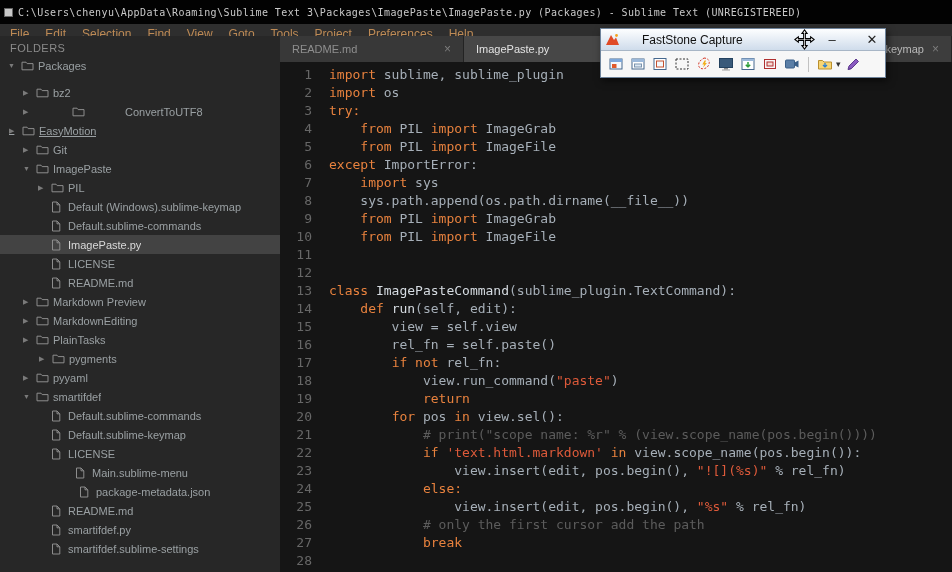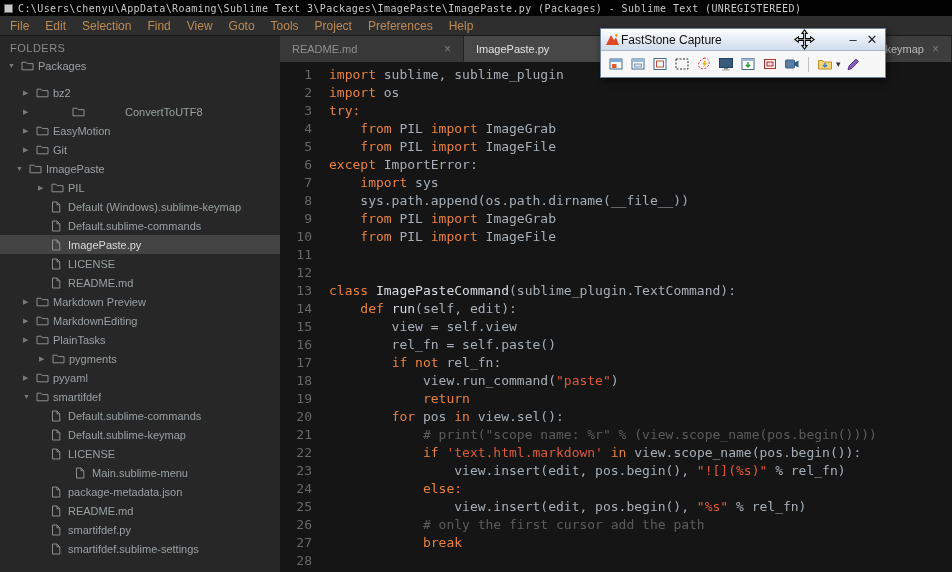--- a/index.html
+++ b/index.html
@@ -1,20 +1,20 @@
 <!DOCTYPE html>
 <html><head>
 <meta charset="utf-8">
 <style>
   *{box-sizing:border-box;margin:0;padding:0}
   body{background:#444;font-family:"Liberation Sans",sans-serif}
   .app{position:relative;width:952px;height:572px;overflow:hidden;background:#151515}
 
   
-  .titlebar{height:16px;background:#020202;display:flex;align-items:center;gap:5px;padding:0 4px}
+  .titlebar{height:24px;background:#020202;display:flex;align-items:center;gap:5px;padding:0 4px}
   .app-icon{width:9px;height:9px;background:#c8c8c8;border:1px solid #666;flex:none}
   .title-text{color:#c9c9c9;font:10px "DejaVu Sans Mono",monospace;white-space:nowrap;letter-spacing:.4px}
 
   
   .menubar{height:20px;background:#2e2e2e;display:flex;align-items:center;padding-left:2px;border-bottom:1px solid #1b1b1b}
   .menu-item{padding:0 8px;font-size:12px;color:#bd8a55;line-height:20px;cursor:default}
 
   .main{position:absolute;top:36px;left:0;right:0;bottom:0;display:flex}
 
   
@@ -43,21 +43,21 @@
   .line-number{width:32px;text-align:right;color:#676767;flex:none}
   .line-text{padding-left:17px}
   .tok-k{color:#e8823e}
   .tok-p{color:#a6afb8}
   .tok-n{color:#d6dce2}
   .tok-s{color:#de5a3a}
   .tok-c{color:#5c5c5c}
 
   
   .faststone{position:absolute;left:600px;top:28px;width:286px;height:50px;border:1px solid #6e839b;background:#f2f2f2;box-shadow:2px 3px 7px rgba(0,0,0,.55);z-index:40}
-  .fs-titlebar{height:22px;background:linear-gradient(#fdfeff,#cfdceb);display:flex;align-items:center;padding:0 4px;gap:1px;border-bottom:1px solid #a8b6c6}
+  .fs-titlebar{height:22px;background:linear-gradient(#fdfeff,#cfdceb);display:flex;align-items:center;padding:0 4px;gap:22px;border-bottom:1px solid #a8b6c6}
   .fs-logo{display:flex;align-items:center;flex:none}
   .fs-title{font-size:12px;color:#101010;flex:1;white-space:nowrap}
   .fs-min,.fs-close{width:18px;text-align:center;color:#222;font-size:13px;line-height:16px;cursor:default}
   .fs-toolbar{height:26px;background:#f7f7f7;display:flex;align-items:center;padding:0 5px;gap:2px}
   .fs-btn{width:20px;height:20px;border:none;background:transparent;display:flex;align-items:center;justify-content:center;padding:0}
   .fs-sep{width:1px;height:15px;background:#c2c2c2;margin:0 4px;flex:none}
   .fs-drop{font-size:9px;color:#333;margin-left:-1px}
 
   .mouse-cursor{position:absolute;left:794px;top:29px;z-index:60;pointer-events:none}
 </style>
@@ -108,39 +108,39 @@
           </div>
           <div class="tree-row" style="padding-left: 23px; gap: 36px;">
             <span class="tree-arrow">▶</span>
             <span class="tree-icon">
               <svg width="13" height="11" viewBox="0 0 13 11">
                 <path d="M1 2.2 H5 L6.2 3.6 H12 V9.8 H1 Z" fill="none" stroke="#8d8d8d"></path>
               </svg>
             </span>
             <span class="tree-label">ConvertToUTF8</span>
           </div>
-          <div class="tree-row" style="padding-left: 23px;">
+          <div class="tree-row" style="padding-left: 9px; text-decoration: underline;">
             <span class="tree-arrow">▶</span>
             <span class="tree-icon">
               <svg width="13" height="11" viewBox="0 0 13 11">
                 <path d="M1 2.2 H5 L6.2 3.6 H12 V9.8 H1 Z" fill="none" stroke="#8d8d8d"></path>
               </svg>
             </span>
             <span class="tree-label">EasyMotion</span>
           </div>
           <div class="tree-row" style="padding-left: 23px;">
             <span class="tree-arrow">▶</span>
             <span class="tree-icon">
               <svg width="13" height="11" viewBox="0 0 13 11">
                 <path d="M1 2.2 H5 L6.2 3.6 H12 V9.8 H1 Z" fill="none" stroke="#8d8d8d"></path>
               </svg>
             </span>
             <span class="tree-label">Git</span>
           </div>
-          <div class="tree-row" style="padding-left: 16px;">
+          <div class="tree-row" style="padding-left: 23px;">
             <span class="tree-arrow">▼</span>
             <span class="tree-icon">
               <svg width="13" height="11" viewBox="0 0 13 11">
                 <path d="M1 2.2 H5 L6.2 3.6 H12 V9.8 H1 Z" fill="none" stroke="#8d8d8d"></path>
               </svg>
             </span>
             <span class="tree-label">ImagePaste</span>
           </div>
           <div class="tree-row" style="padding-left: 38px;">
             <span class="tree-arrow">▶</span>
@@ -288,21 +288,21 @@
           <div class="tree-row" style="padding-left: 38px; margin-left: 24px;">
             <span class="tree-arrow"></span>
             <span class="tree-icon">
               <svg width="10" height="12" viewBox="0 0 10 12">
                 <path d="M1.5 1 H6 L8.8 3.8 V11 H1.5 Z" fill="none" stroke="#8d8d8d"></path>
                 <path d="M6 1 V3.8 H8.8" fill="none" stroke="#8d8d8d"></path>
               </svg>
             </span>
             <span class="tree-label">Main.sublime-menu</span>
           </div>
-          <div class="tree-row" style="padding-left: 38px;">
+          <div class="tree-row" style="padding-left: 38px; margin-left: 28px;">
             <span class="tree-arrow"></span>
             <span class="tree-icon">
               <svg width="10" height="12" viewBox="0 0 10 12">
                 <path d="M1.5 1 H6 L8.8 3.8 V11 H1.5 Z" fill="none" stroke="#8d8d8d"></path>
                 <path d="M6 1 V3.8 H8.8" fill="none" stroke="#8d8d8d"></path>
               </svg>
             </span>
             <span class="tree-label">package-metadata.json</span>
           </div>
           <div class="tree-row" style="padding-left: 38px;">

